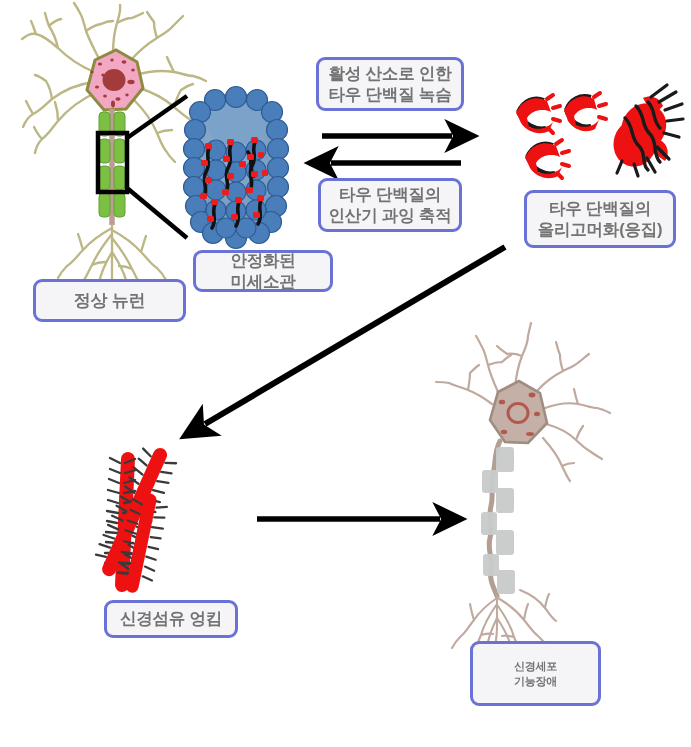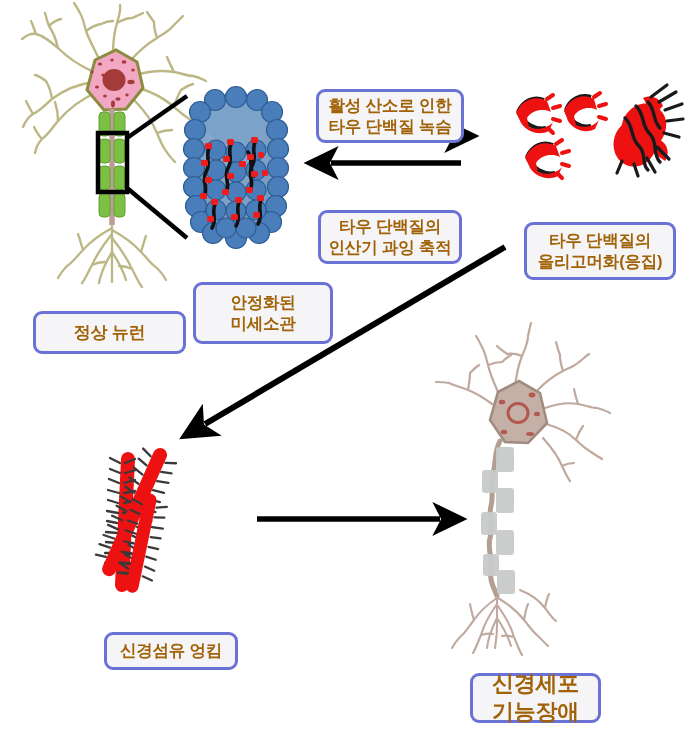--- a/index.html
+++ b/index.html
@@ -18,38 +18,37 @@
   .layer{position:absolute;top:0;left:0;width:691px;height:747px;}
   svg.layer{pointer-events:none;}
 
   
   .label-box{
     position:absolute;
     box-sizing:border-box;
     border:3px solid #6b72d6;
     border-radius:9px;
     background:#f5f5f7;
-    color:#a16207;
+    color:#737373;
     font-weight:bold;
     text-align:center;
     display:flex;
     align-items:center;
     justify-content:center;
     line-height:1.28;
     white-space:pre-line;
     letter-spacing:-0.2px;
-    margin-top:32px;
   }
   #lbl-normal-neuron{left:33px;  top:279px; width:153px; height:43px; font-size:17px;}
-  #lbl-microtubule { left:193px; top:250px; width:140px; height:62px; font-size:16.5px;text-align:right;}
+  #lbl-microtubule { left:193px; top:250px; width:140px; height:42px; font-size:16.5px;text-align:right;}
   #lbl-ros         { left:316px; top:57px;  width:148px; height:54px; font-size:16.5px;}
   #lbl-phospho     { left:318px; top:178px; width:144px; height:54px; font-size:16.5px;}
   #lbl-oligomer    { left:524px; top:190px; width:152px; height:58px; font-size:16.5px;}
   #lbl-nft         { left:104px; top:600px; width:134px; height:38px; font-size:16.5px;}
-  #lbl-dysfunction { left:470px; top:641px; width:131px; height:50px; font-size:22px;}
+  #lbl-dysfunction { left:470px; top:641px; width:131px; height:65px; font-size:11px;}
 </style>
 </head>
 <body>
 
 <div id="canvas">
 
   <svg class="layer" viewBox="0 0 691 747" width="691" height="747">
     <defs>
       <marker id="ah" markerWidth="9" markerHeight="9" refX="1.4" refY="3.1" orient="auto" markerUnits="strokeWidth">
         <path d="M0,0 L6.4,3.1 L0,6.2 L1.6,3.1 Z" fill="#000"></path>

